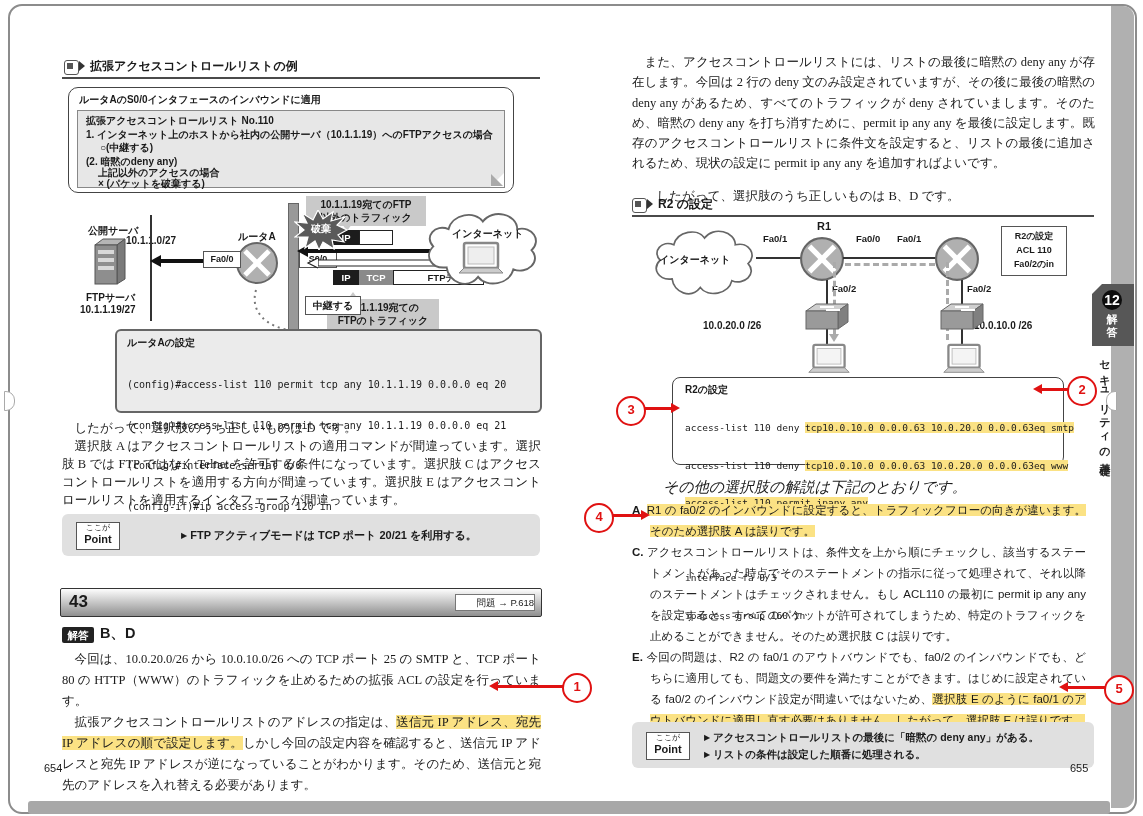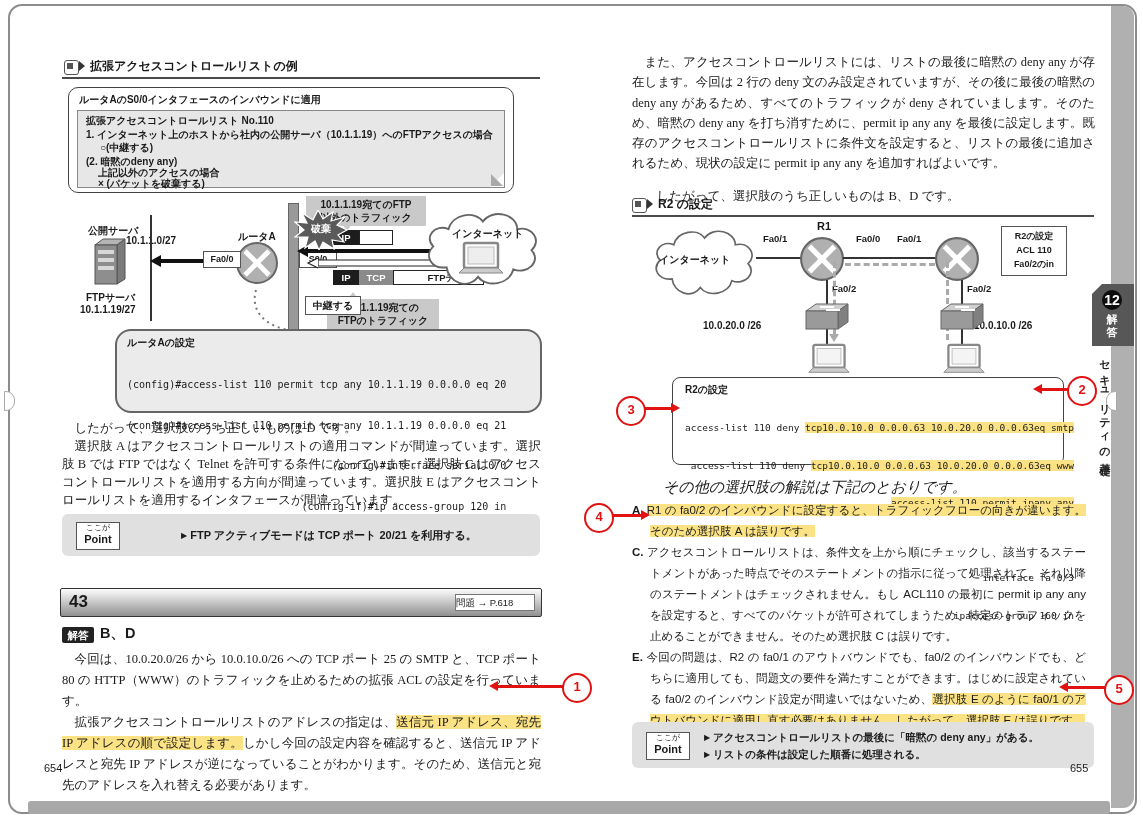--- a/index.html
+++ b/index.html
@@ -1,21 +1,21 @@
 <!DOCTYPE html>
 <html><head>
 <meta charset="utf-8">
 <style>
   html,body{margin:0;padding:0;background:#fff;}
   #root{position:relative;width:1143px;height:816px;background:#fff;overflow:hidden;
         font-family:"Liberation Sans","DejaVu Sans",sans-serif;color:#1a1a1a;}
   .abs{position:absolute;}
   .sans{font-family:"Liberation Sans","DejaVu Sans",sans-serif;}
   .serif{font-family:"Liberation Serif","DejaVu Serif",serif;}
-  .mono{font-family:"DejaVu Sans Mono",monospace;text-align:right;}
+  .mono{font-family:"DejaVu Sans Mono",monospace;}
   .b{font-weight:bold;}
   .nw{white-space:nowrap;}
   .hl{background:#fbe284;}
   .just{text-align:justify;}
   .frame{border:2px solid #8c8c8c;border-radius:14px;background:#fff;}
   .band-r{background:#b0b0b0;}
   .band-b{background:#a8a8a8;border-radius:3px;}
   .hr2{background:#4a4a4a;height:2px;}
   .figtitle{font-size:12px;font-weight:bold;}
   .iconsq{width:13px;height:13px;border:1.5px solid #555;border-radius:3px;background:#fff;}
@@ -23,31 +23,31 @@
   .icontri{width:0;height:0;border-left:6px solid #333;border-top:5px solid transparent;border-bottom:5px solid transparent;}
   .callout{border:1.6px solid #444;border-radius:10px;background:#fff;}
   .inner{background:#e7e7e7;border:1px solid #888;}
   .lbl{font-size:10px;font-weight:bold;white-space:nowrap;}
   .lbl9{font-size:9.5px;font-weight:bold;white-space:nowrap;}
   .cbox{border:1px solid #555;background:#fff;text-align:center;font-weight:bold;}
   .gnote{background:#c9c9c9;text-align:center;font-weight:bold;font-size:10px;line-height:13px;padding-top:2px;}
   .pktd{background:#1c1c1c;color:#fff;text-align:center;font-weight:bold;font-size:9.5px;line-height:15px;}
   .pktg{background:#8a8a8a;color:#fff;text-align:center;font-weight:bold;font-size:9.5px;line-height:15px;}
   .pktw{background:#fff;border:1px solid #222;text-align:center;font-weight:bold;font-size:9.5px;line-height:13px;}
-  .codebox1{background:#ebebeb;border:2px solid #666;border-radius:16px;}
+  .codebox1{background:#ebebeb;border:2px solid #666;border-radius:6px;}
   .codebox2{background:#fff;border:1.6px solid #444;border-radius:8px;}
   .code{font-size:10px;line-height:13.5px;white-space:pre;}
   .code2{font-size:9.5px;line-height:12.5px;white-space:pre;}
   .ptbox{background:#e0e0e0;border-radius:6px;}
   .ptbadge{background:#fff;border:1.2px solid #555;text-align:center;}
   .ptbadge .t1{font-size:8px;line-height:10px;}
   .ptbadge .t2{font-size:11px;font-weight:bold;line-height:12px;}
   .ptrow{font-size:11px;font-weight:bold;line-height:16px;}
   .secbar{border:1.5px solid #333;border-radius:2px;background:linear-gradient(#fdfdfd,#8f8f8f);}
-  .refbox{background:#fff;border:1px solid #777;font-size:9.5px;text-align:left;line-height:15px;}
+  .refbox{background:#fff;border:1px solid #777;font-size:9.5px;text-align:right;line-height:15px;}
   .ansbadge{background:#222;color:#fff;font-size:10.5px;font-weight:bold;text-align:center;line-height:16px;border-radius:2px;}
   .para{font-size:12.5px;line-height:18px;}
   .para p{margin:0;text-indent:1em;}
   .para2{font-size:12.5px;line-height:21px;}
   .para2 p{margin:0;text-indent:1em;}
   .opts{font-size:11.5px;line-height:21px;}
   .opt{margin:0 9px 0 0;padding-left:18px;text-indent:-18px;}
   .optlbl{font-weight:bold;}
   .rc{width:26px;height:26px;border:2.2px solid #e01212;border-radius:50%;background:#fff;
       color:#e01212;font-size:13px;font-weight:bold;text-align:center;line-height:23px;z-index:30;}

